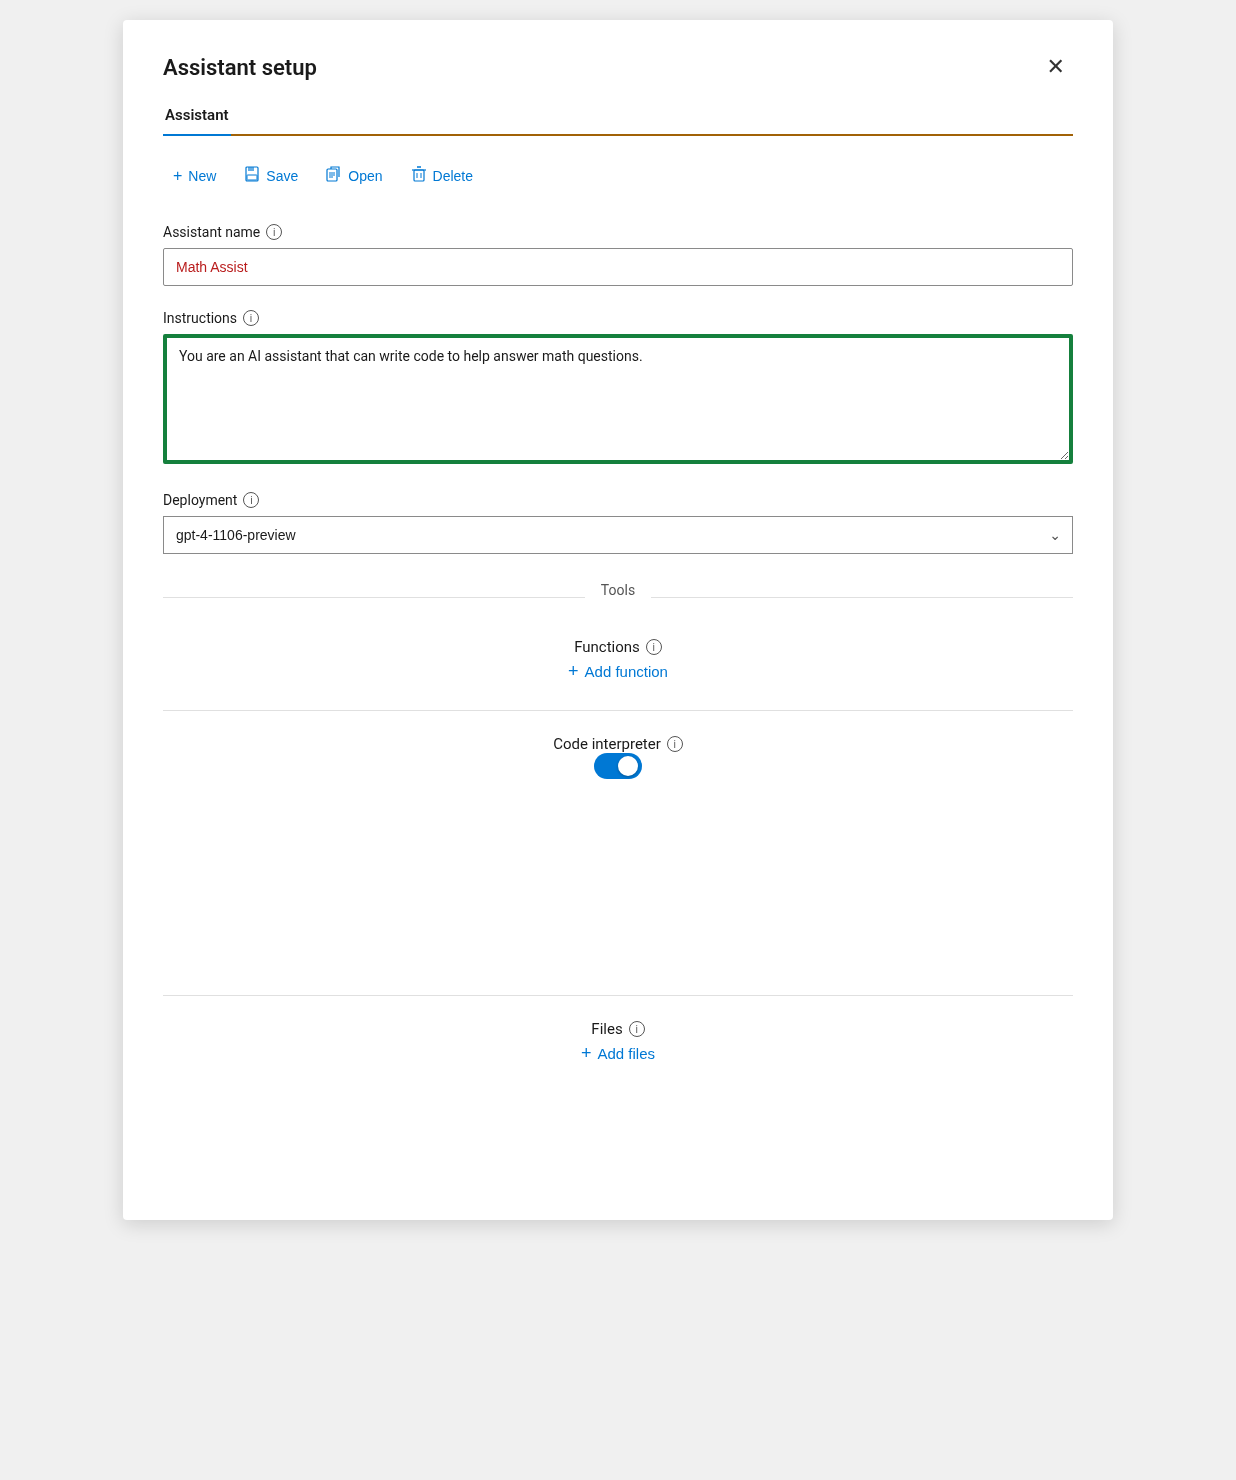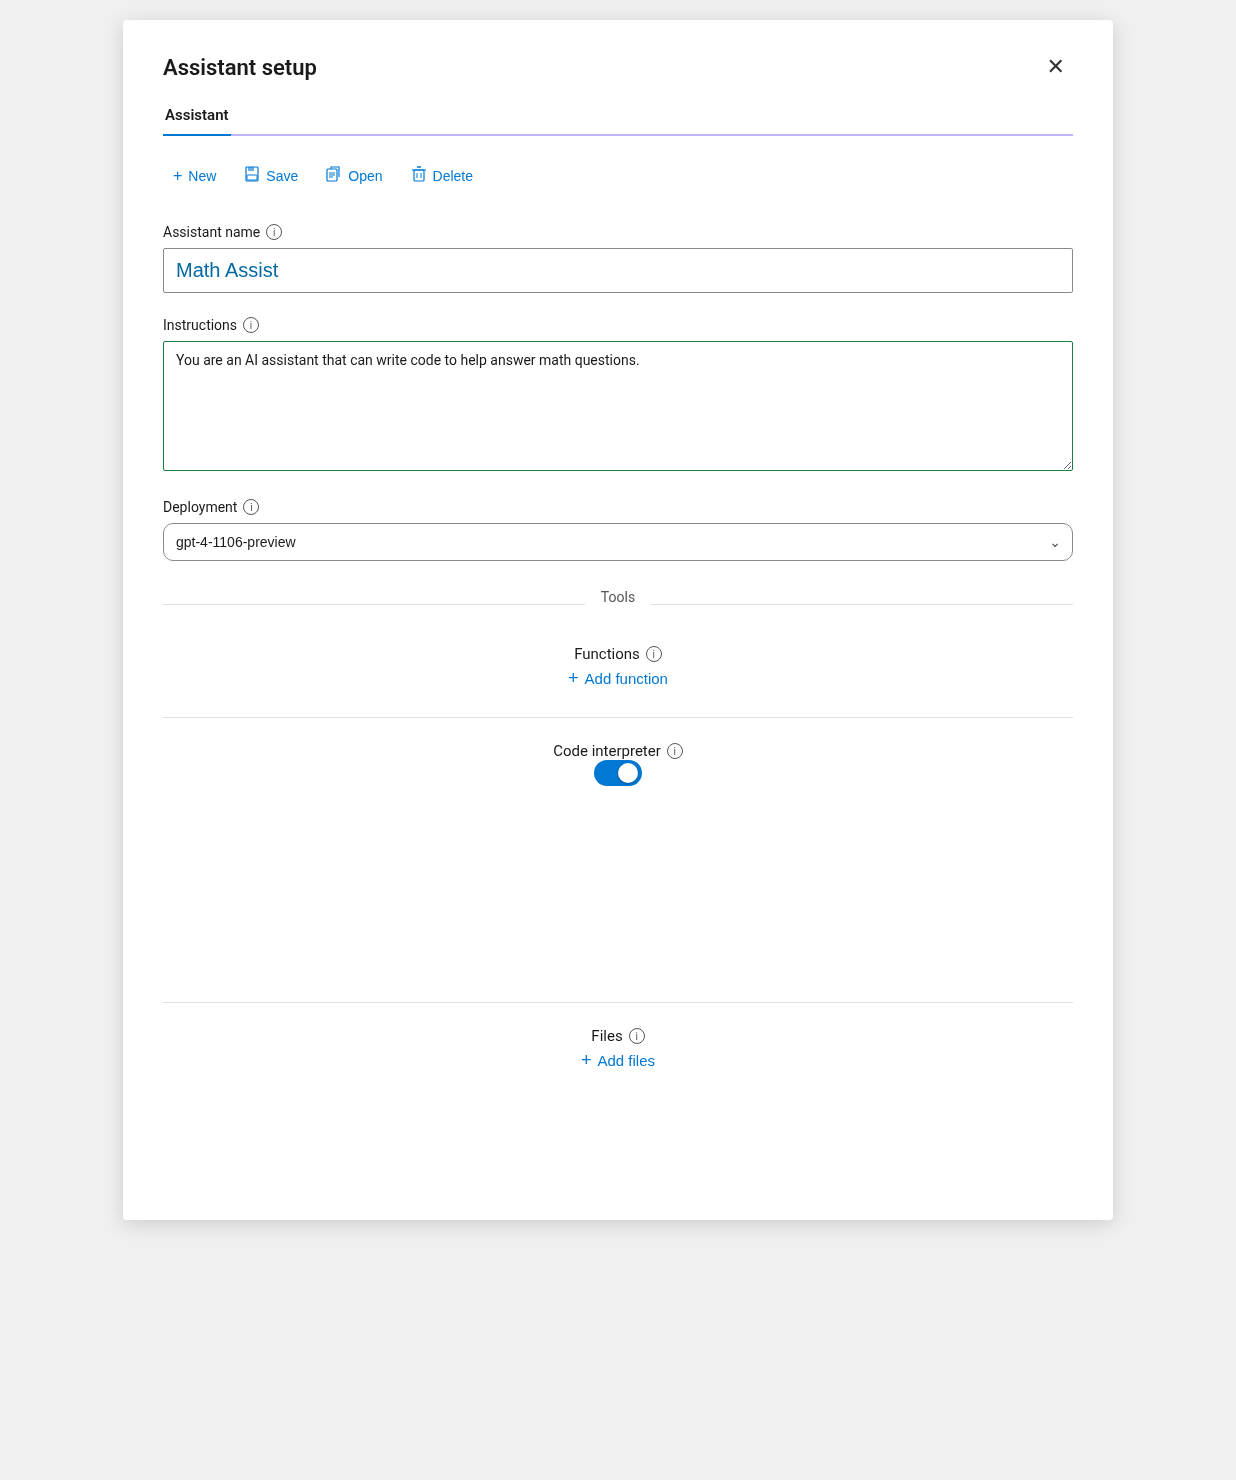--- a/index.html
+++ b/index.html
@@ -45,21 +45,21 @@
       background: none;
       border: none;
       cursor: pointer;
       font-size: 22px;
       color: #333;
       padding: 4px 8px;
       line-height: 1;
     }
 
     .tab-bar {
-      border-bottom: 2px solid #c4b5fd;
+      border-bottom: 2px solid #a16207;
       margin-bottom: 24px;
     }
 
     .tab-item {
       display: inline-block;
       padding: 8px 2px 10px 2px;
       font-size: 15px;
       font-weight: 600;
       color: #1a1a1a;
       cursor: pointer;
@@ -127,51 +127,51 @@
       justify-content: center;
       font-size: 10px;
       color: #555;
       cursor: pointer;
       flex-shrink: 0;
     }
 
     .text-input {
       width: 100%;
       padding: 10px 12px;
-      font-size: 20px;
+      font-size: 14px;
       border: 1px solid #8a8a8a;
       border-radius: 2px;
       outline: none;
-      color: #0369a1;
+      color: #b91c1c;
     }
 
     .textarea-input {
       width: 100%;
       padding: 10px 12px;
       font-size: 14px;
-      border: 1px solid #15803d;
+      border: 4px solid #15803d;
       border-radius: 2px;
       outline: none;
       resize: vertical;
       min-height: 130px;
       color: #1a1a1a;
       font-family: inherit;
     }
 
     .select-wrapper {
       position: relative;
       width: 100%;
     }
 
     .select-input {
       width: 100%;
       padding: 10px 40px 10px 12px;
       font-size: 14px;
       border: 1px solid #8a8a8a;
-      border-radius: 10px;
+      border-radius: 0;
       outline: none;
       appearance: none;
       background: #fff;
       color: #1a1a1a;
       cursor: pointer;
     }
 
     .select-chevron {
       position: absolute;
       right: 12px;

